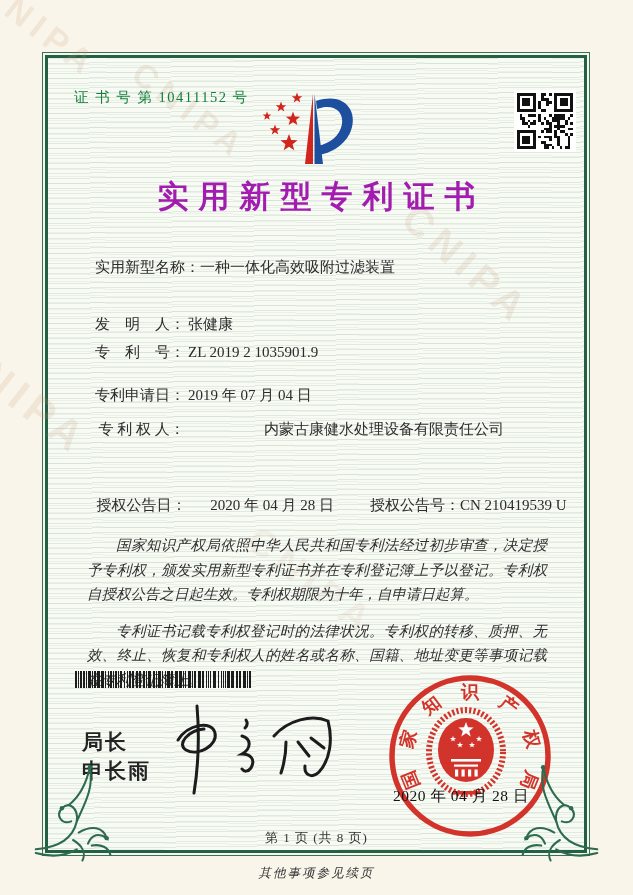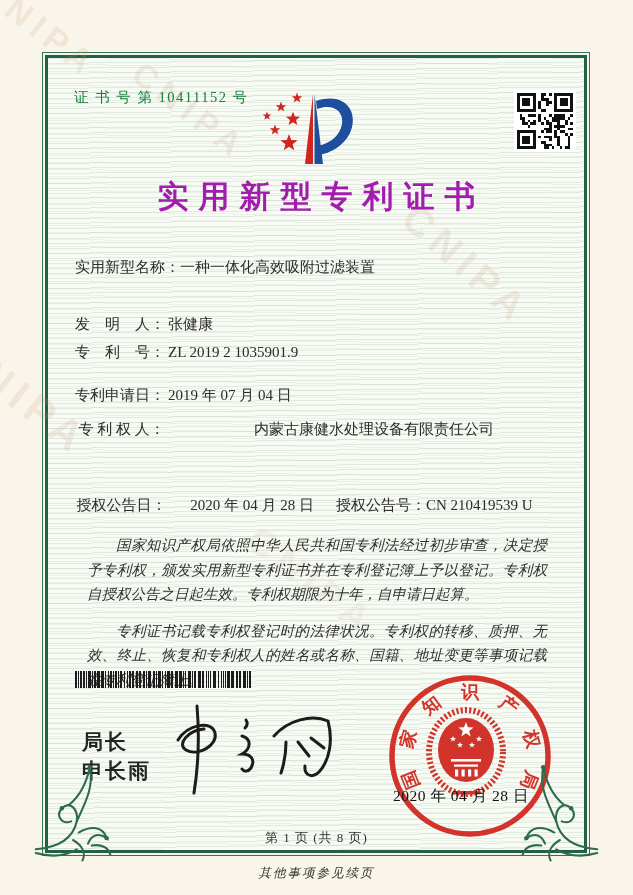--- a/index.html
+++ b/index.html
@@ -36,23 +36,23 @@
   .logo{position:absolute; left:253px; top:86px; width:134px; height:86px; z-index:2;}
   .qr{position:absolute; left:514px; top:90px; width:62px; height:62px; background:#fff; padding:3px; box-sizing:border-box; z-index:2;}
   .qr svg{width:100%; height:100%; display:block;}
   .title{
     position:absolute; left:0; right:0; top:176px; z-index:2;
     text-align:center; font-size:31px; font-weight:700; color:#a21caf;
     letter-spacing:10px; text-indent:10px;
   }
   
   .row{position:absolute; left:75px; width:505px; z-index:2; display:flex; font-size:15px; line-height:23px;}
-  .row .lab{flex:0 0 93px; white-space:nowrap;}
+  .row .lab{flex:0 0 93px; white-space:nowrap;margin-left:20px;}
   .row .val{flex:1 1 auto;}
-  .row .val2lab{flex:0 0 auto; margin-left:0; white-space:nowrap;}
+  .row .val2lab{flex:0 0 auto; margin-left:14px; white-space:nowrap;}
   .row-name{top:256px;} .row-inventor{top:313px;} .row-patno{top:341px;}
   .row-filing{top:384px;} .row-patentee{top:418px;text-align:center;} .row-address{top:454px;}
   .row-grant{top:494px;text-align:center;}
   .row-address .val{max-width:402px;}
   .row-grant .val{flex:0 0 168px;}
   
   .legal{
     position:absolute; left:75px; top:521px; width:484px; z-index:2;
     font-size:14.5px; font-style:italic; line-height:24.6px;
     text-align:justify; color:#2e2e2e;

